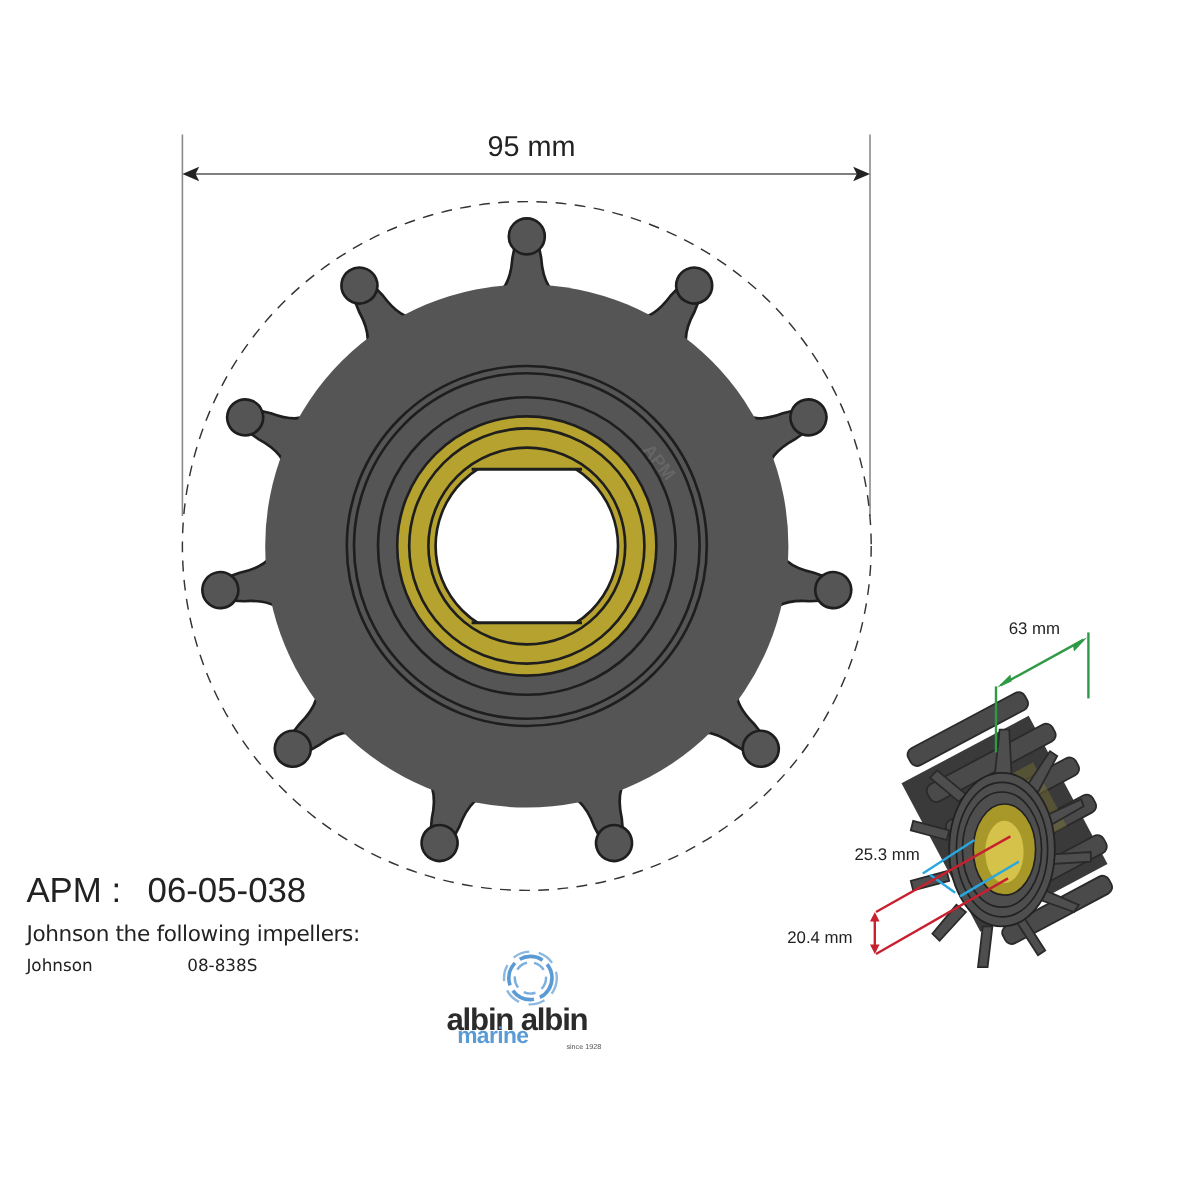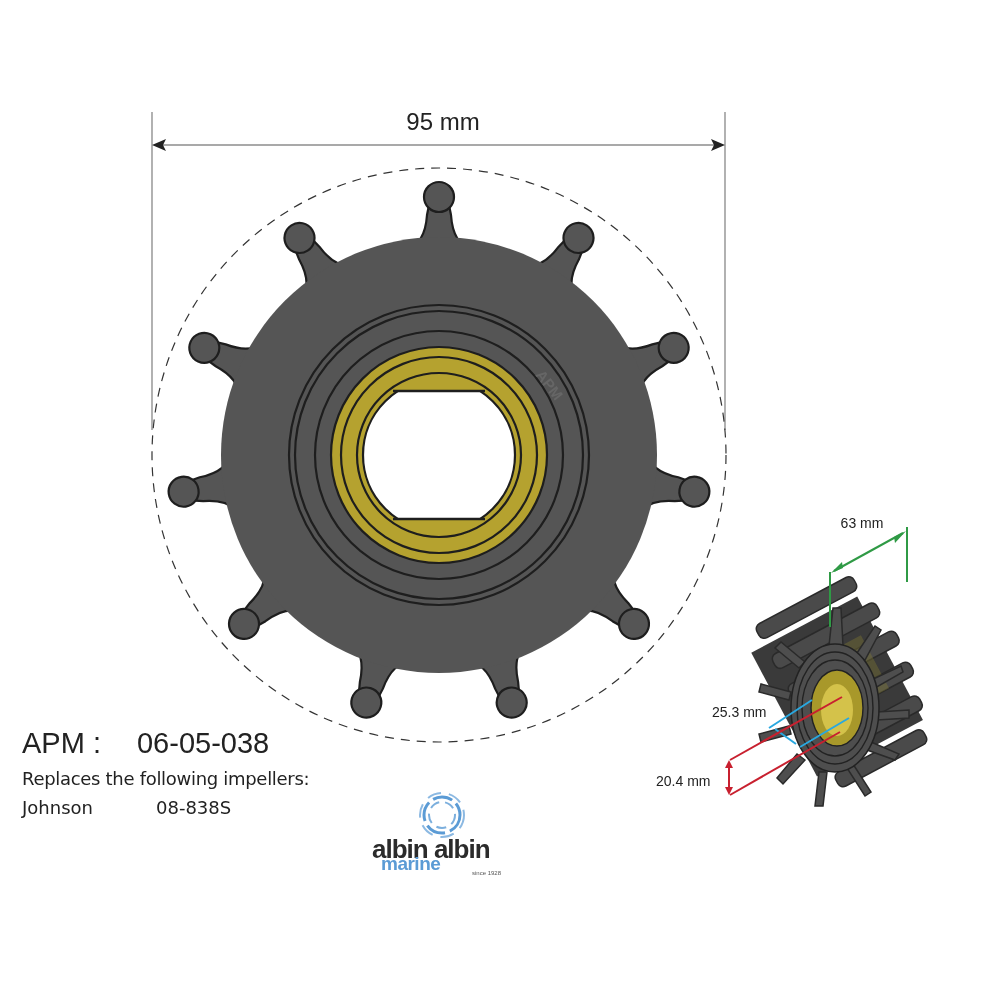--- a/index.html
+++ b/index.html
@@ -1,22 +1,22 @@
 <!DOCTYPE html>
 <html><head>
 <meta charset="utf-8">
 <style>
   html, body { margin: 0; padding: 0; background: #ffffff; }
   body { width: 1000px; height: 1000px; position: relative; overflow: hidden; font-family: "Liberation Sans", sans-serif; }
   #canvas { position: absolute; left: 0; top: 0; width: 1000px; height: 1000px; }
   .dim-label { font-family: "Liberation Sans", sans-serif; fill: #222222; }
   .apm-line { position: absolute; left: 22px; top: 727px; font-size: 29px; color: #222; font-family: "Liberation Sans", sans-serif; white-space: pre; }
-  .apm-line .code { margin-left: 36px; }
+  .apm-line .code { margin-left: 22px; }
   .replaces { position: absolute; left: 22px; top: 768px; font-size: 18px; color: #222; font-family: "DejaVu Sans", sans-serif; letter-spacing: -0.3px; }
-  .ref-row { position: absolute; left: 22px; top: 797px; font-size: 18px; color: #222; font-family: "DejaVu Sans", sans-serif; }
+  .ref-row { position: absolute; left: 22px; top: 797px; font-size: 14px; color: #222; font-family: "DejaVu Sans", sans-serif; }
   .ref-row .num { position: absolute; left: 134px; white-space: nowrap; }
   .logo { position: absolute; left: 368px; top: 788px; width: 150px; height: 95px; }
   .logo .brand1 { position: absolute; left: 4px; top: 46px; font-size: 26px; font-weight: bold; color: #2b2b2b; font-family: "Liberation Sans", sans-serif; letter-spacing: -1px; white-space: nowrap; }
   .logo .brand2 { position: absolute; left: 13px; top: 65px; font-size: 19px; font-weight: bold; color: #5b9bd5; font-family: "Liberation Sans", sans-serif; letter-spacing: -0.5px; }
   .logo .since { position: absolute; left: 104px; top: 82px; font-size: 6px; color: #555; font-family: "Liberation Sans", sans-serif; white-space: nowrap; }
 </style>
 </head>
 <body>
 
 <svg id="canvas" viewBox="0 0 1000 1000" xmlns="http://www.w3.org/2000/svg">
@@ -157,21 +157,21 @@
   </g>
 
   <g transform="translate(442,815)" fill="none" stroke="#5b9bd5">
     <circle r="18" stroke-width="3" stroke-dasharray="20 5"></circle>
     <circle r="22" stroke-width="2" stroke-dasharray="14 8" opacity="0.7"></circle>
     <circle r="13" stroke-width="2" stroke-dasharray="10 6" opacity="0.8"></circle>
   </g>
 </svg>
 
 <div class="apm-line"><span>APM :</span><span class="code">06-05-038</span></div>
-<div class="replaces">Replaces the following impellers:</div>
+<div class="replaces">Johnson the following impellers:</div>
 <div class="ref-row">
   <span>Johnson</span>
   <span class="num">08-838S</span>
 </div>
 
 <div class="logo">
   <div class="brand1">albin albin</div>
   <div class="brand2">marine</div>
   <div class="since">since 1928</div>
 </div>

